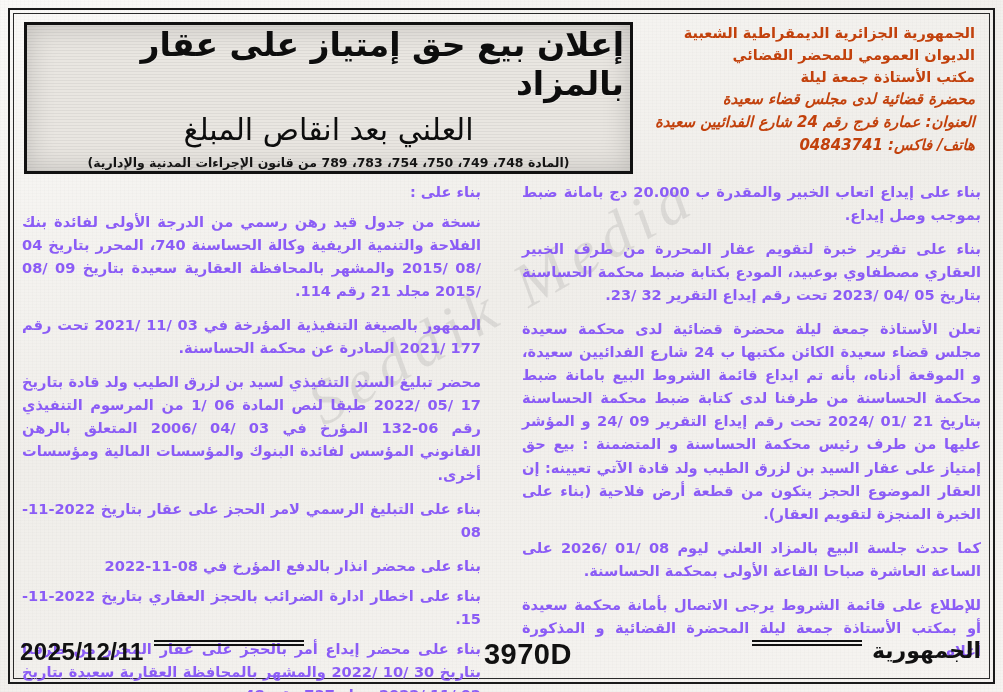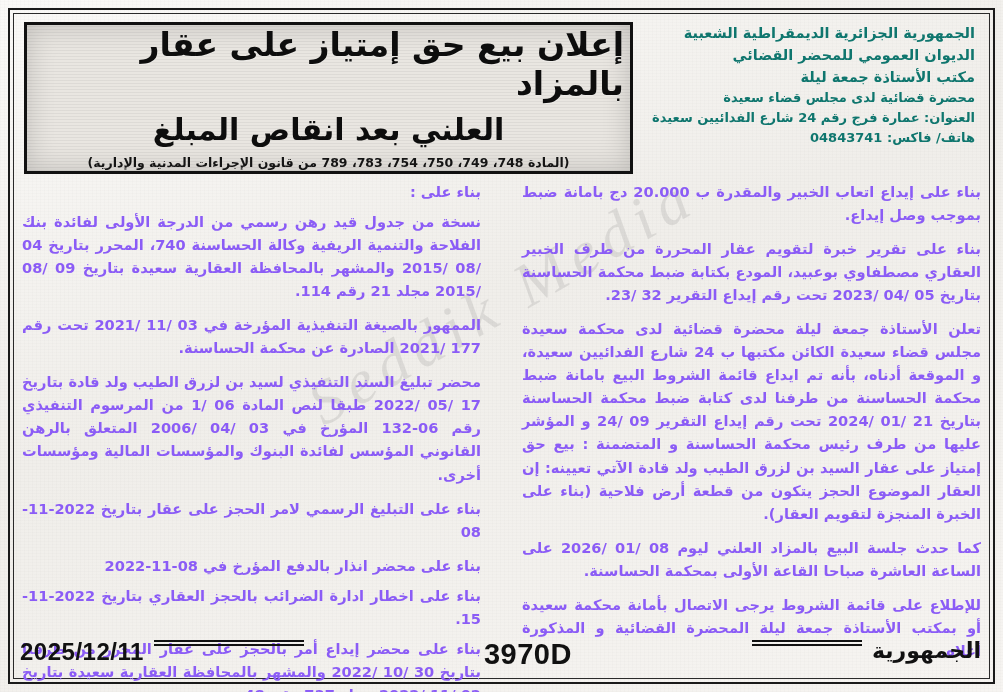--- a/index.html
+++ b/index.html
@@ -75,26 +75,27 @@
     width: 340px;
     direction: rtl;
     text-align: right;
     padding-right: 8px;
     box-sizing: border-box;
     font-family: "DejaVu Sans", sans-serif;
   }
   .hdr-line {
     font-size: 14.5px;
     line-height: 1.52;
-    color: #0f766e;
+    color: #c2410c;
     font-weight: 700;
     white-space: nowrap;
   }
   .hdr-line.small {
-    font-size: 13px;
+    font-size: 15px;
+    font-style: italic;
   }
 
   .header-right {
     flex: 1;
     position: relative;
     border: 3px solid #111;
     margin-left: 4px;
     margin-right: 10px;
     background:
       repeating-linear-gradient(0deg, rgba(0,0,0,0.05) 0px, rgba(0,0,0,0.05) 1px, rgba(255,255,255,0) 1px, rgba(255,255,255,0) 3px),
@@ -117,21 +118,21 @@
   .title-main {
     font-size: 33px;
     font-weight: 900;
     color: #0d0d0d;
     line-height: 1.18;
     letter-spacing: -0.5px;
     text-shadow: 0 1px 0 rgba(255,255,255,0.35);
   }
   .title-sub {
     font-size: 30px;
-    font-weight: 700;
+    font-weight: 400;
     color: #0d0d0d;
     line-height: 1.2;
     margin-top: 9px;
   }
   .title-ref {
     margin-top: 7px;
     font-size: 12.5px;
     font-weight: 700;
     color: #141414;
     direction: rtl;

